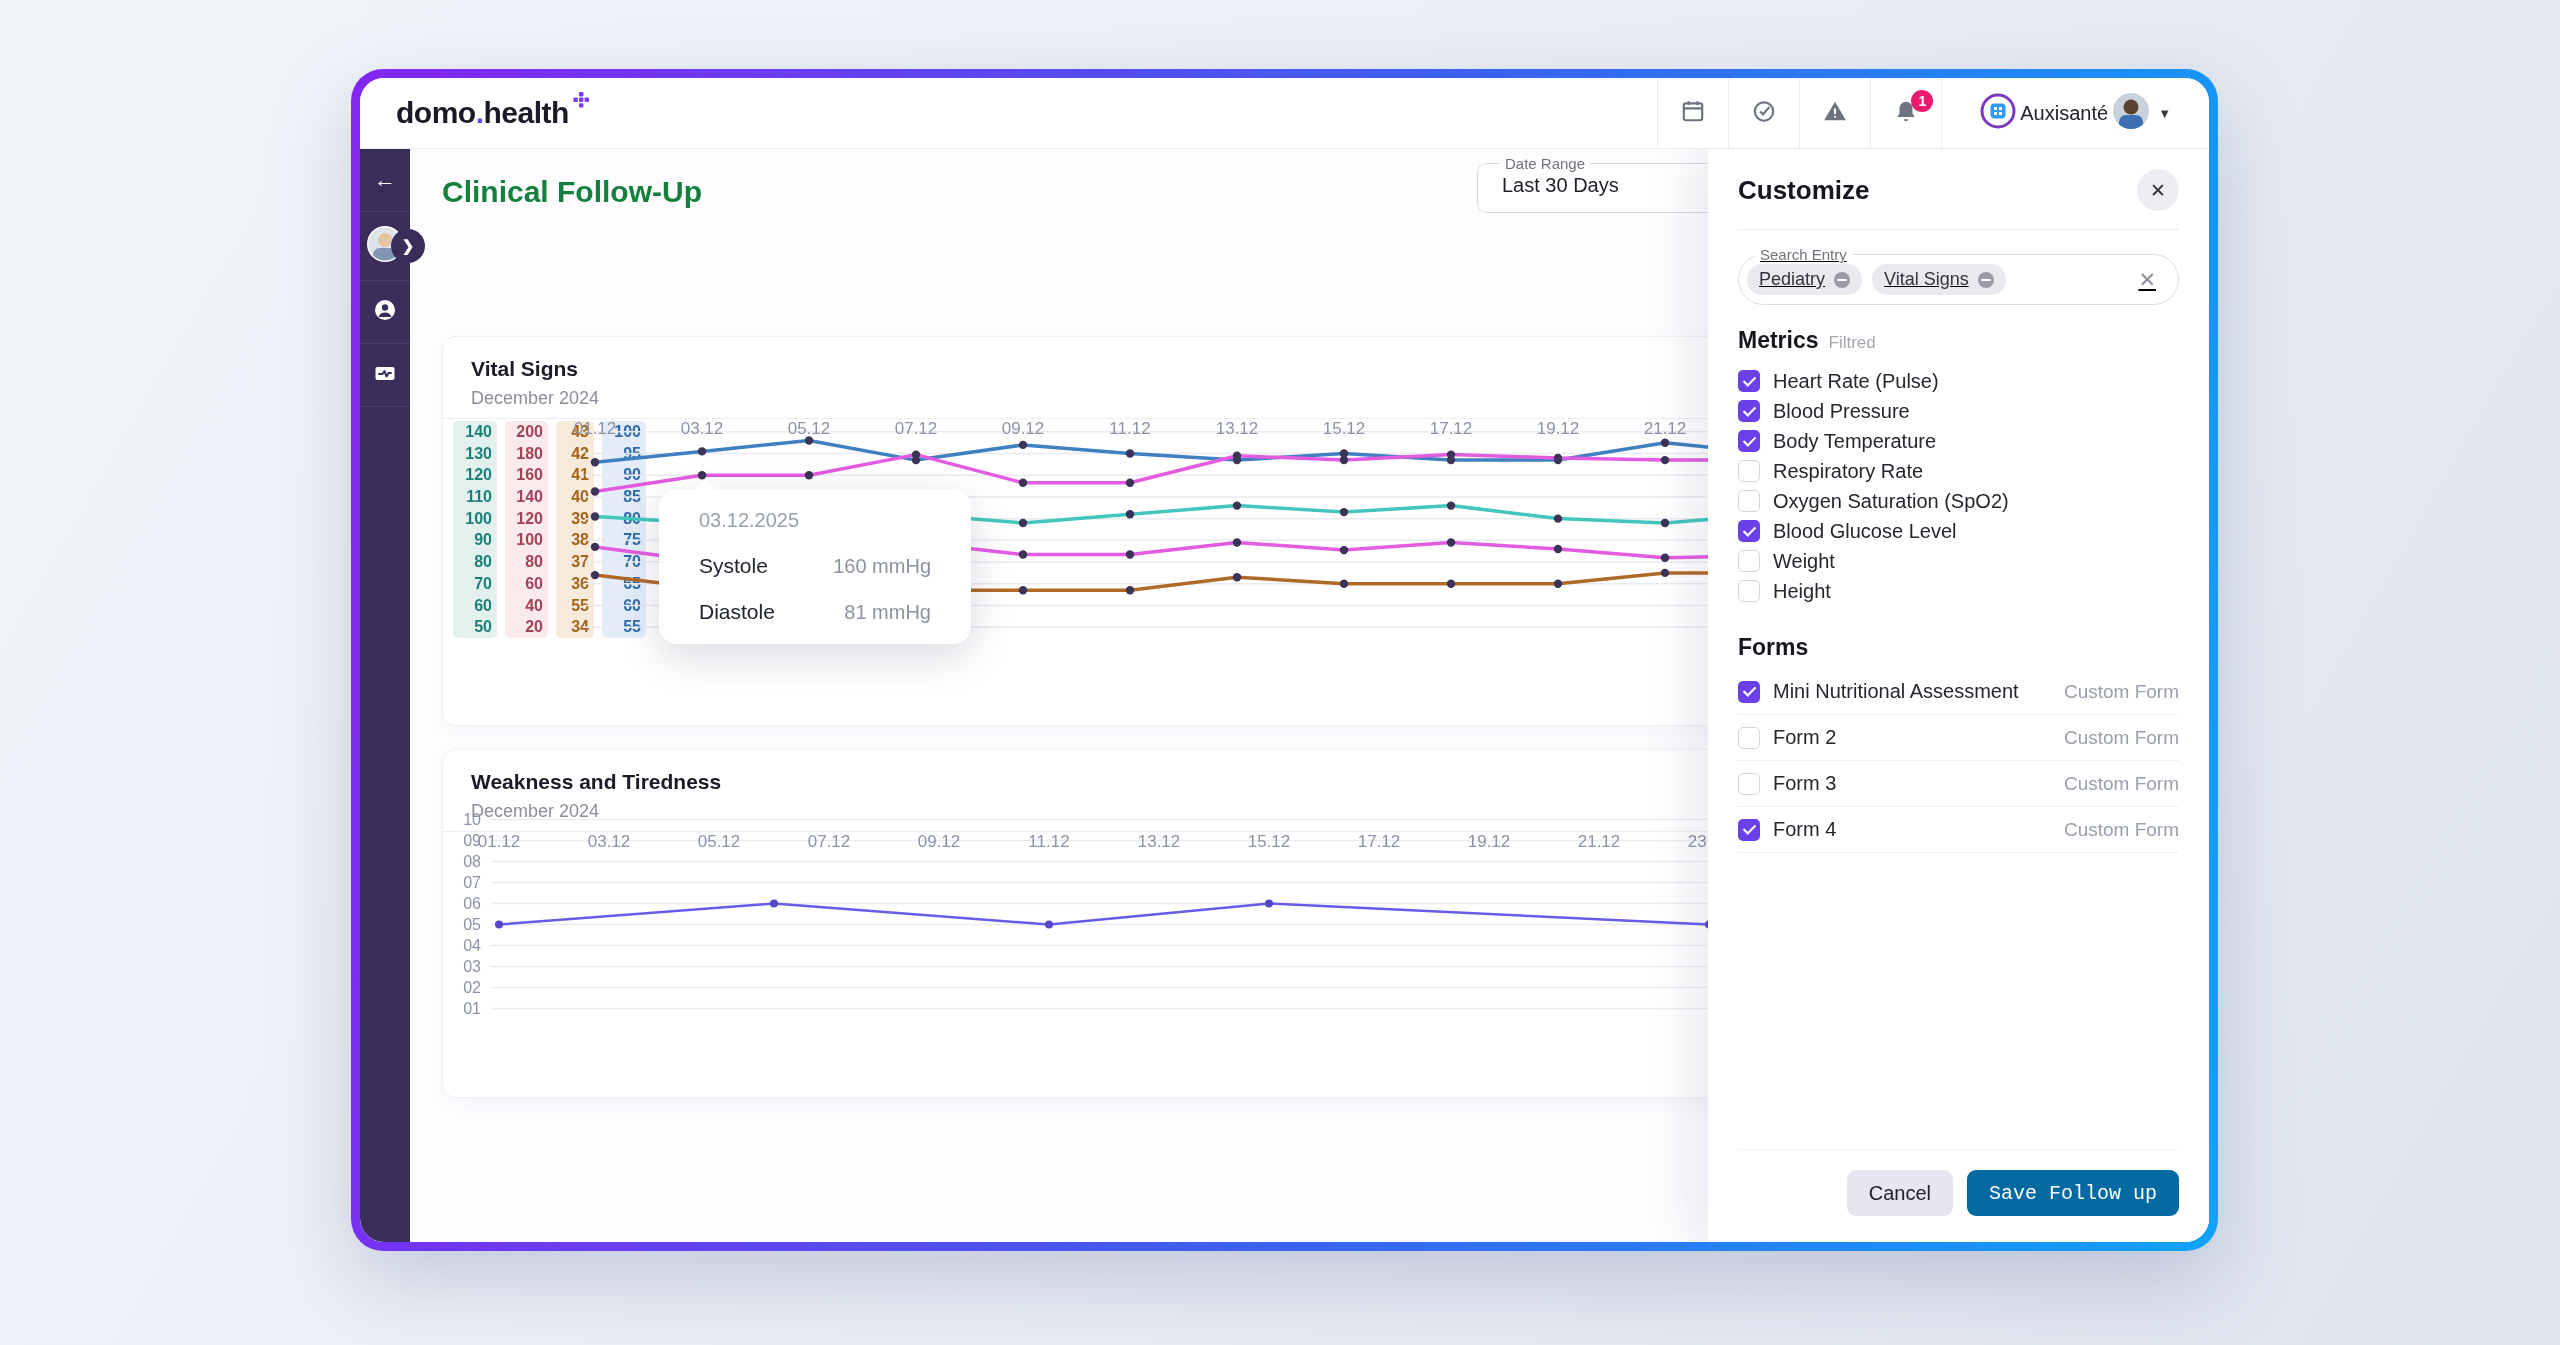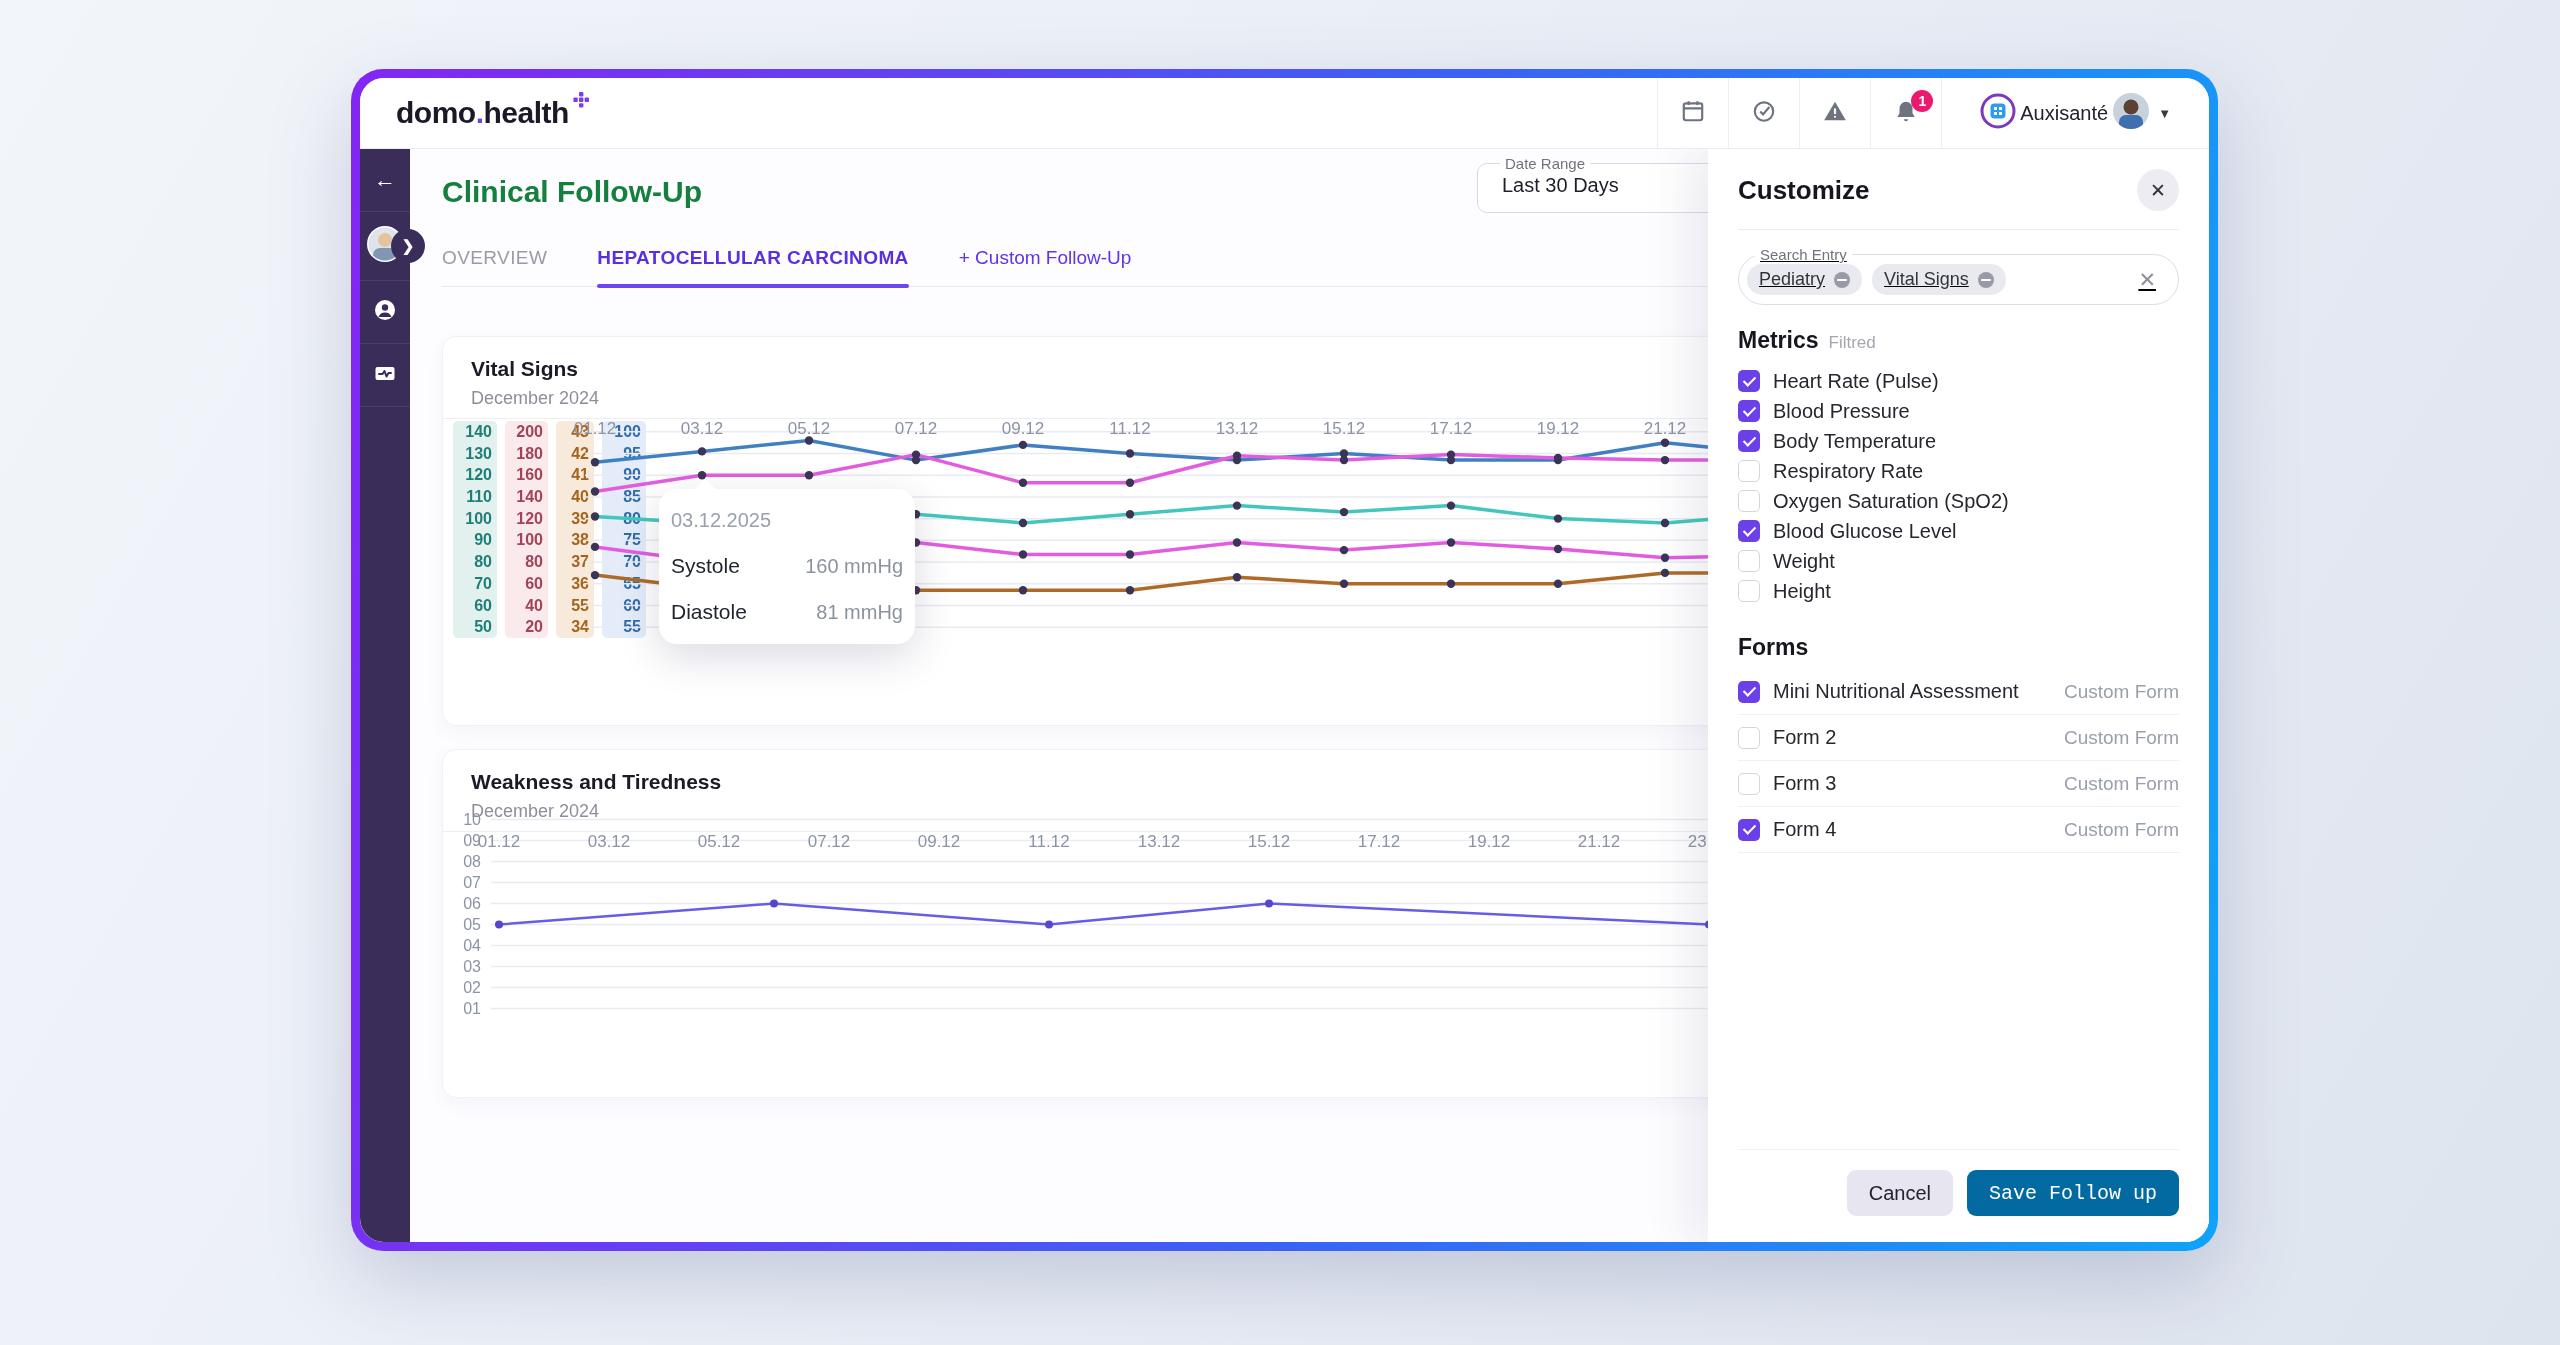--- a/index.html
+++ b/index.html
@@ -50,21 +50,21 @@
   .card-title{font-size:21px;font-weight:700;color:#1b1b28;margin:0;}
   .card-sub{font-size:18px;color:#8e8e9a;margin-top:7px;}
   .axis-cols{position:absolute;left:10px;top:84px;display:flex;gap:8px;}
   .axis-col{border-radius:5px;font-size:16px;font-weight:600;text-align:right;padding:0 5px;}
   .axis-col div{height:21.7px;line-height:21.7px;}
   .plot{position:absolute;}
   .x-labels span{position:absolute;width:84px;text-align:center;font-size:17px;color:#8c93a6;}
   .y-labels{position:absolute;left:12px;top:59px;width:26px;text-align:right;font-size:16px;color:#8c93a6;}
   .y-labels div{height:21px;line-height:21px;}
 
-  .tooltip{position:absolute;left:216px;top:152px;width:232px;background:#fff;border-radius:18px;box-shadow:0 12px 40px rgba(50,50,95,.18);padding:20px 12px;z-index:3;}
+  .tooltip{position:absolute;left:216px;top:152px;width:232px;background:#fff;border-radius:18px;box-shadow:0 12px 40px rgba(50,50,95,.18);padding:20px 40px;z-index:3;}
   .tooltip::before{content:"";position:absolute;left:38px;top:-7px;width:16px;height:16px;background:#fff;transform:rotate(45deg);border-radius:3px;}
   .tt-date{font-size:20px;color:#99a1ac;}
   .tt-row{display:flex;justify-content:space-between;align-items:baseline;margin-top:22px;}
   .tt-label{font-size:21px;color:#20252f;}
   .tt-val{font-size:20px;color:#8c939e;}
 
   
   .panel{position:absolute;top:0;right:0;bottom:0;width:501px;background:#fff;box-shadow:-18px 0 44px rgba(60,60,110,.10);z-index:8;padding:0 30px;box-sizing:border-box;display:flex;flex-direction:column;}
   .panel-head{display:flex;align-items:center;justify-content:space-between;padding:20px 0 18px;border-bottom:1px solid #ececf2;}
   .panel-title{font-size:26px;font-weight:700;color:#16161f;}
@@ -229,25 +229,20 @@
         </aside>
 
         <main class="main">
           <h1 class="page-title">Clinical Follow-Up</h1>
 
           <fieldset class="date-range">
             <legend>Date Range</legend>
             <div class="dr-value">Last 30 Days</div>
           </fieldset>
 
-          <div class="tabs" id="tabs">
-              <div class="tab">OVERVIEW</div>
-              <div class="tab active">HEPATOCELLULAR CARCINOMA</div>
-              <div class="tab link">+ Custom Follow-Up</div>
-            </div>
 
           <section class="card vitals">
             <div class="card-head">
               <h2 class="card-title">Vital Signs</h2>
               <div class="card-sub">December 2024</div>
             </div>
             <div class="axis-cols" id="vitals-axes">
                 <div class="axis-col" style="width: 34px; background: rgb(226, 241, 238); color: rgb(31, 127, 120);">
                   <div>140</div>
                   <div>130</div>

